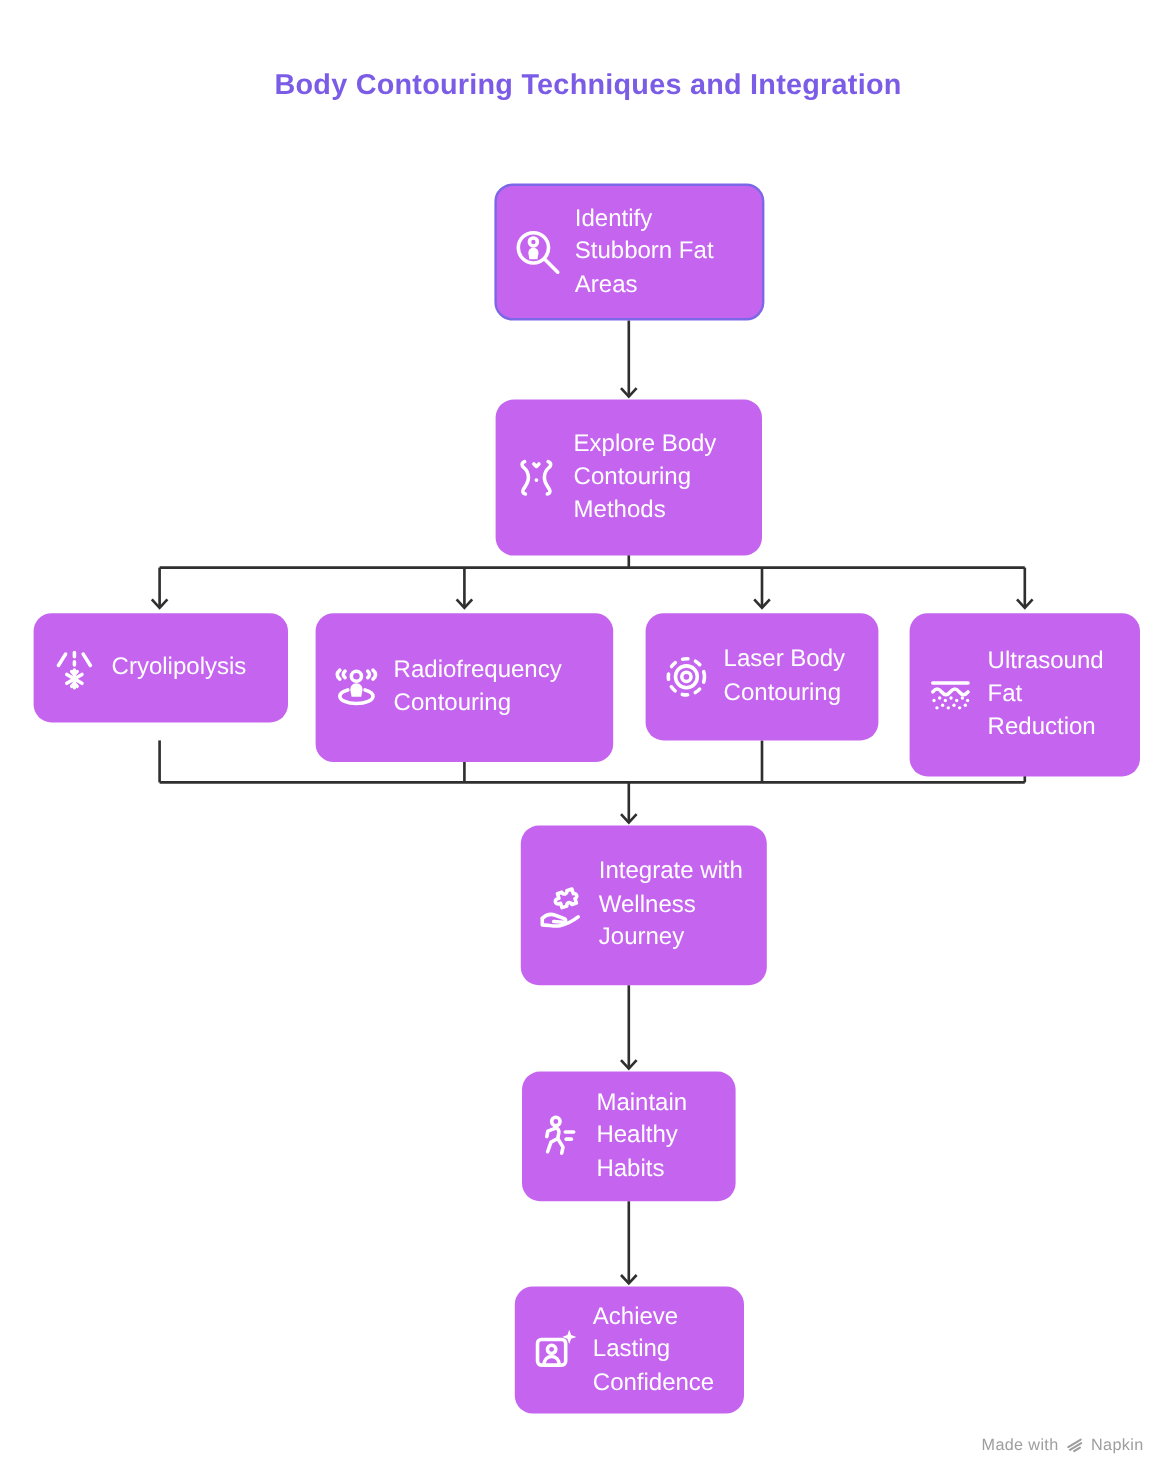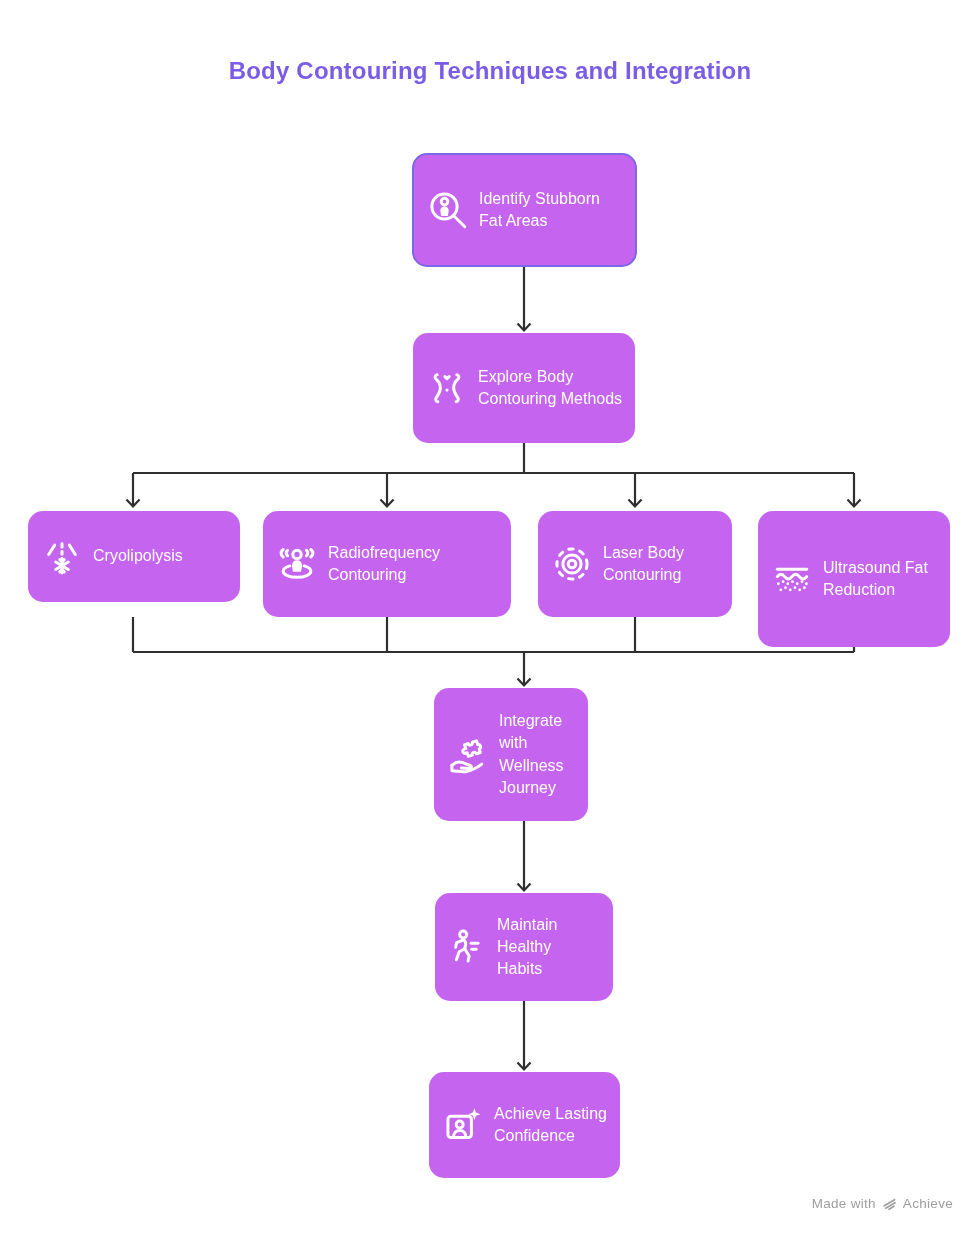--- a/index.html
+++ b/index.html
@@ -16,21 +16,21 @@
   svg.connectors .head { stroke-linejoin:miter; }
   .node {
     position:absolute; background:#c565ef; border-radius:15px;
     display:flex; align-items:center; gap:10px; padding:0 12px 0 13px;
     box-sizing:border-box; color:#ffffff;
   }
   .node.highlight { border:2.5px solid #7a68e6; }
   .node .icon { flex:0 0 auto; width:42px; height:42px; }
   .node .icon svg { width:100%; height:100%; display:block;
     stroke:#ffffff; stroke-width:1.7; fill:none; stroke-linecap:round; stroke-linejoin:round; }
-  .node .label { font-size:16px; line-height:1.38; font-weight:400; }
+  .node .label { font-size:20px; line-height:1.38; font-weight:400; }
   .watermark {
     position:absolute; right:27px; top:1195px; display:flex; align-items:center;
     gap:5px; color:#9e9e9e; font-size:13.5px; letter-spacing:0.3px;
   }
   .watermark svg { width:17px; height:17px; stroke:#9e9e9e; stroke-width:1.6;
     fill:none; stroke-linecap:round; }
 </style>
 </head>
 <body>
 
@@ -73,21 +73,21 @@
       <svg viewBox="0 0 24 24">
         <circle cx="10" cy="10" r="7.2"></circle>
         <line x1="15.4" y1="15.4" x2="21.6" y2="21.6"></line>
         <circle cx="10" cy="7.2" r="1.9"></circle>
         <path d="M10,10 c1.6,0 2.4,1.1 2.4,2.6 l-0.5,2.8 h-3.8 l-0.5,-2.8 c0,-1.5 0.8,-2.6 2.4,-2.6 z" fill="#fff" stroke="none"></path>
       </svg>
     </span>
     <span class="label">Identify Stubborn Fat Areas</span>
   </div>
 
-  <div class="node" style="left:413px; top:333px; width:222px; height:110px;">
+  <div class="node" style="left:413px; top:333px; width:222px; height:130px;">
     <span class="icon">
       <svg viewBox="0 0 24 24">
         <path d="M6.4,4.4 C4.7,5.1 5,6.4 6,7.2 C7.6,8.6 8.2,10 8.2,12 C8.2,14.6 6.6,16.2 5.8,17.6 C5.2,18.7 5.7,19.7 6.8,19.8"></path>
         <path d="M17.6,4.4 C19.3,5.1 19,6.4 18,7.2 C16.4,8.6 15.8,10 15.8,12 C15.8,14.6 17.4,16.2 18.2,17.6 C18.8,18.7 18.3,19.7 17.2,19.8"></path>
         <path d="M10.8,5.5 L12,6.7 L13.2,5.5"></path>
         <circle cx="12" cy="13.2" r="0.9" fill="#fff" stroke="none"></circle>
       </svg>
     </span>
     <span class="label">Explore Body Contouring Methods</span>
   </div>
@@ -102,21 +102,21 @@
         <line x1="12" y1="12.8" x2="12" y2="21.2"></line>
         <line x1="8.4" y1="14.9" x2="15.6" y2="19.1"></line>
         <line x1="15.6" y1="14.9" x2="8.4" y2="19.1"></line>
         <path d="M10.7,13.5 L12,14.8 L13.3,13.5"></path>
         <path d="M10.7,20.5 L12,19.2 L13.3,20.5"></path>
       </svg>
     </span>
     <span class="label">Cryolipolysis</span>
   </div>
 
-  <div class="node" style="left:263px; top:511px; width:248px; height:106px;justify-content:flex-end;">
+  <div class="node" style="left:263px; top:511px; width:248px; height:124px;justify-content:flex-end;">
     <span class="icon">
       <svg viewBox="0 0 24 24">
         <path d="M6.6,4.2 c-1.1,0.9 -1.1,2.2 0,3.1"></path>
         <path d="M4.1,3.7 c-1.6,1.3 -1.6,3 0,4.3"></path>
         <path d="M17.4,4.2 c1.1,0.9 1.1,2.2 0,3.1"></path>
         <path d="M19.9,3.7 c1.6,1.3 1.6,3 0,4.3"></path>
         <circle cx="12" cy="6.6" r="2.4"></circle>
         <path d="M12,9.9 c1.9,0 2.9,1.4 2.9,3.2 l-0.6,3.3 h-4.6 l-0.6,-3.3 c0,-1.8 1,-3.2 2.9,-3.2 z" fill="#fff" stroke="none"></path>
         <path d="M7.9,13.1 c-2.3,0.6 -3.8,1.7 -3.8,3 c0,2 3.5,3.5 7.9,3.5 s7.9,-1.5 7.9,-3.5 c0,-1.3 -1.5,-2.4 -3.8,-3"></path>
       </svg>
@@ -153,21 +153,21 @@
           <circle cx="11" cy="18.2" r="0.8"></circle>
             <circle cx="13.7" cy="17" r="0.8"></circle>
           <circle cx="16.4" cy="18.2" r="0.8"></circle>
             <circle cx="19.1" cy="17" r="0.8"></circle>
         </g>
       </svg>
     </span>
     <span class="label">Ultrasound Fat Reduction</span>
   </div>
 
-  <div class="node" style="left:434px; top:688px; width:154px; height:133px;">
+  <div class="node" style="left:434px; top:688px; width:205px; height:133px;">
     <span class="icon">
       <svg viewBox="0 0 24 24">
         <g transform="rotate(-18 14 8)">
           <path d="M10.8,12 v-2.2 h-0.9 a1.25,1.25 0 1 1 0,-2.5 h0.9 V5 h2.2 a1.25,1.25 0 1 0 2.5,0 H18 v2.3 a1.25,1.25 0 1 1 0,2.5 V12 h-2.3 a1.25,1.25 0 1 0 -2.5,0 z"></path>
         </g>
         <path d="M2.8,17.9 c1.9,-1.8 4.1,-2.3 6.2,-1.5 l4.3,1.6 c1,0.4 0.7,1.8 -0.4,1.7 l-4.7,-0.3"></path>
         <path d="M2.8,17.9 V21 c3.2,0 5.6,1 8.4,0.4 c2.8,-0.6 6.3,-2.4 8.7,-4.2"></path>
       </svg>
     </span>
     <span class="label">Integrate with Wellness Journey</span>
@@ -200,16 +200,16 @@
     <span class="label">Achieve Lasting Confidence</span>
   </div>
 
   <div class="watermark">
     <span>Made with</span>
     <svg viewBox="0 0 16 16">
       <path d="M3,10.2 L12.8,4.4"></path>
       <path d="M4.4,12.4 L13.2,7.2"></path>
       <path d="M7.6,13.4 L12.2,10.6"></path>
     </svg>
-    <span>Achieve</span>
+    <span>Napkin</span>
   </div>
 
 </div>
 
 </body></html>

